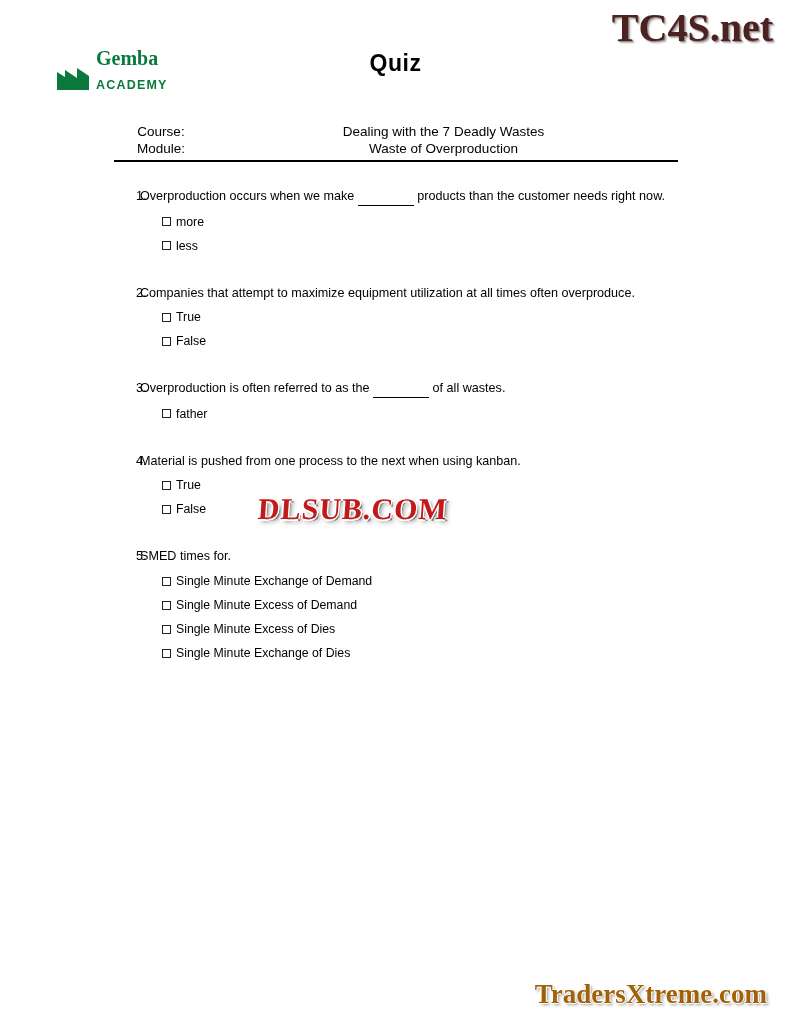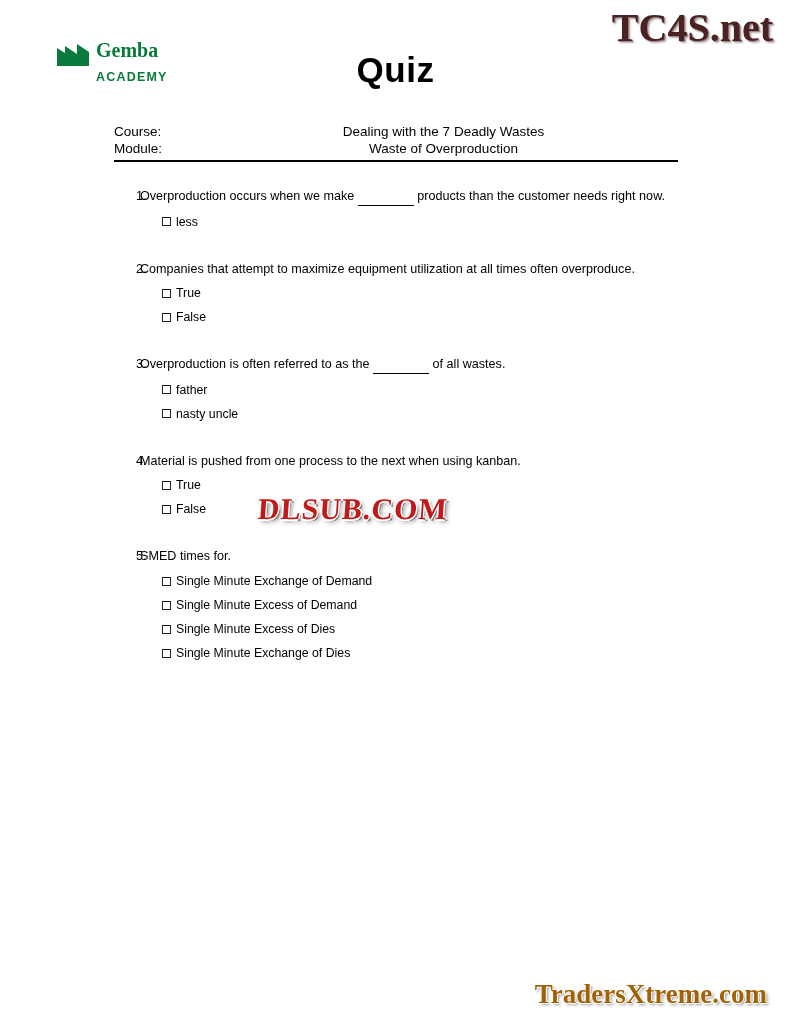--- a/index.html
+++ b/index.html
@@ -61,23 +61,23 @@
       0 -1.5px 0 #ffffff,
       2px 2px 0 #7a7a7a,
       3px 3px 4px rgba(90,90,90,0.7);
     transform: skewX(-4deg);
   }
 
   
   .logo {
     position: absolute;
     left: 55px;
-    top: 40px;
+    top: 48px;
     display: flex;
-    align-items: flex-start;
+    align-items: flex-end;
   }
   .logo-mark {
     width: 36px;
     height: 26px;
     margin-right: 5px;
     margin-top: 2px;
     position: relative;
   }
   .logo-text {
     line-height: 1.0;
@@ -98,39 +98,40 @@
     margin-top: 11px;
   }
   .doc-title {
     position: absolute;
     left: 0;
     right: 0;
     top: 50px;
     text-align: center;
     font-family: "Liberation Sans", sans-serif;
     font-weight: bold;
-    font-size: 35px;
+    font-size: 23px;
     letter-spacing: 0.5px;
   }
 
   
   .meta {
     position: absolute;
     left: 114px;
     top: 124px;
     width: 565px;
     font-size: 13.5px;
   }
   .meta-row {
     display: flex;
     margin-bottom: 2px;
   }
   .meta-label {
     width: 94px;
     flex: 0 0 94px;
+    text-align: center;
   }
   .meta-value {
     flex: 1 1 auto;
     text-align: center;
   }
   .meta-rule {
     position: absolute;
     left: 114px;
     top: 160px;
     width: 564px;
@@ -230,20 +231,24 @@
       <div class="q-num">1.</div>
       <div class="q-text">
         <span>Overproduction occurs when we make</span>
         <span class="blank">&nbsp;&nbsp;&nbsp;&nbsp;&nbsp;&nbsp;&nbsp;&nbsp;&nbsp;&nbsp;</span>
         <span>products than the customer needs right now.</span>
       </div>
     </div>
     <div class="options">
       <div class="option">
         <span class="checkbox"></span>
+        <span>more</span>
+      </div>
+      <div class="option">
+        <span class="checkbox"></span>
         <span>less</span>
       </div>
     </div>
   </div>
 
   <div class="q-gap"></div>
 
   <div class="question">
     <div class="q-head">
       <div class="q-num">2.</div>
@@ -270,24 +275,20 @@
         <span>Overproduction is often referred to as the</span>
         <span class="blank">&nbsp;&nbsp;&nbsp;&nbsp;&nbsp;&nbsp;&nbsp;&nbsp;&nbsp;</span>
         <span>of all wastes.</span>
       </div>
     </div>
     <div class="options">
       <div class="option">
         <span class="checkbox"></span>
         <span>father</span>
       </div>
-      <div class="option">
-        <span class="checkbox"></span>
-        <span>nasty uncle</span>
-      </div>
     </div>
   </div>
 
   <div class="q-gap"></div>
 
   <div class="question">
     <div class="q-head">
       <div class="q-num">4.</div>
       <div class="q-text">Material is pushed from one process to the next when using kanban.</div>
     </div>

